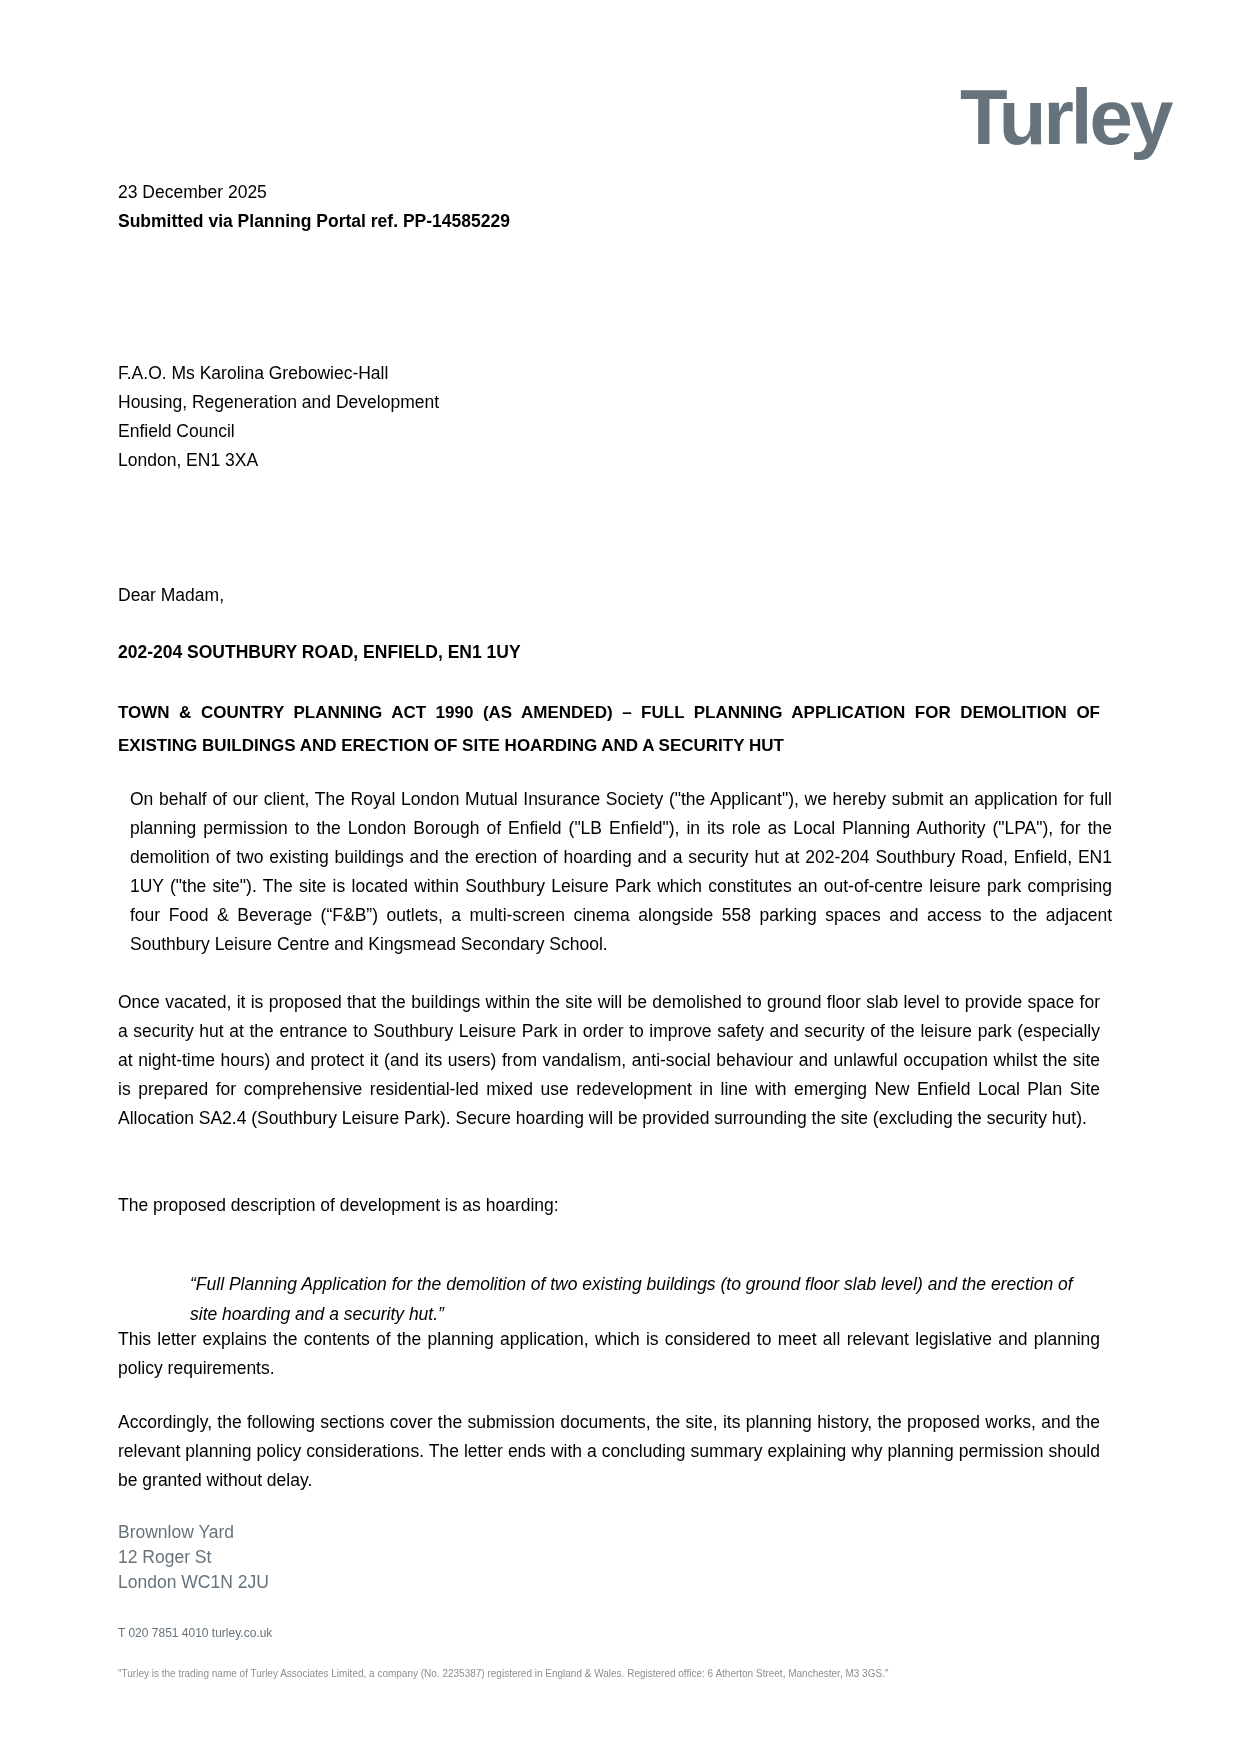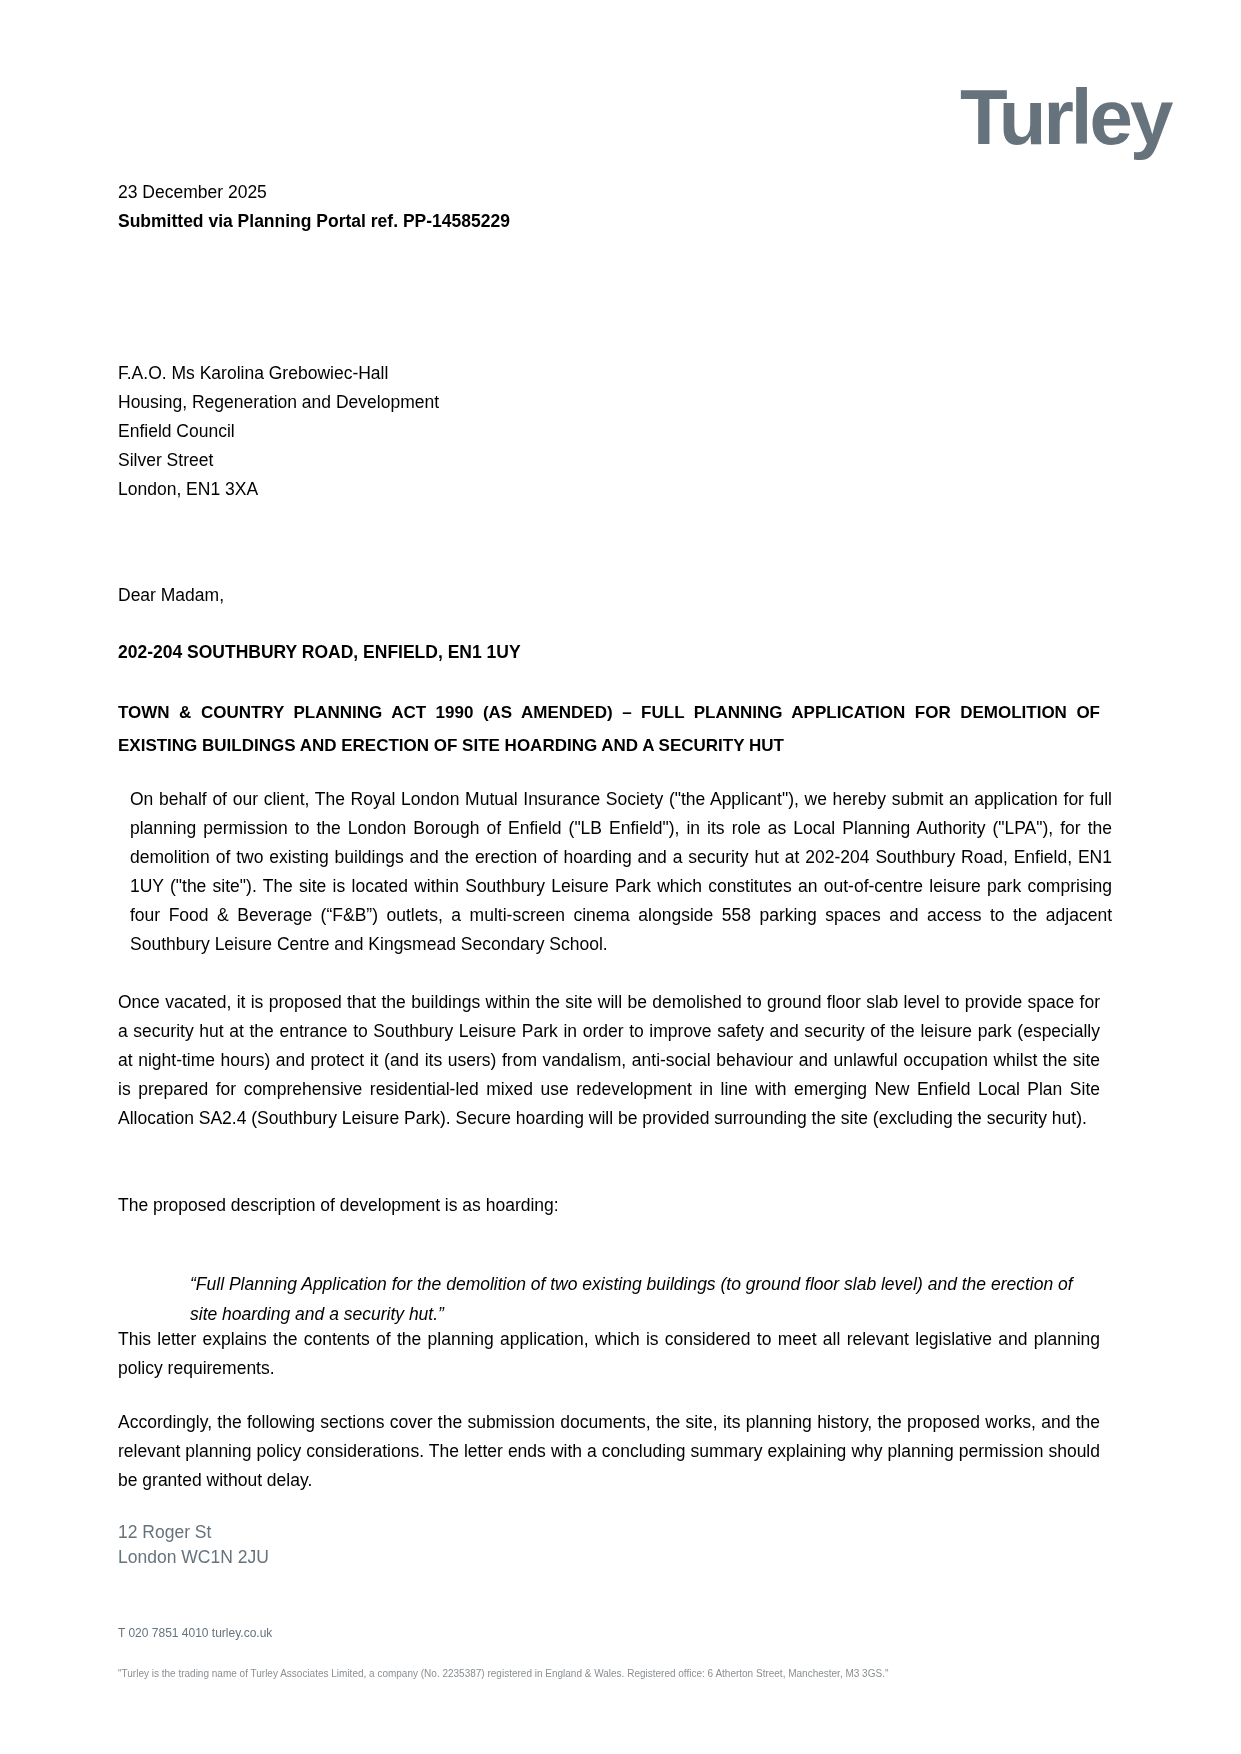--- a/index.html
+++ b/index.html
@@ -85,21 +85,20 @@
 
 <div class="block date-block">
   <div class="line">23 December 2025</div>
   <div class="line bold">Submitted via Planning Portal ref. PP-14585229</div>
 </div>
 
 <div class="block recipient">
   <div class="line">F.A.O. Ms Karolina Grebowiec-Hall</div>
   <div class="line">Housing, Regeneration and Development</div>
   <div class="line">Enfield Council</div>
-  <div class="line">Silver Street</div>
   <div class="line">London, EN1 3XA</div>
 </div>
 
 <div class="block salutation line">Dear Madam,</div>
 
 <div class="block heading1 line bold">202-204 SOUTHBURY ROAD, ENFIELD, EN1 1UY</div>
 
 <div class="block heading2">TOWN &amp; COUNTRY PLANNING ACT 1990 (AS AMENDED) – FULL PLANNING APPLICATION FOR DEMOLITION OF EXISTING BUILDINGS AND ERECTION OF SITE HOARDING AND A SECURITY HUT</div>
 
 <p class="block para p1">On behalf of our client, The Royal London Mutual Insurance Society ("the Applicant"), we hereby submit an application for full planning permission to the London Borough of Enfield ("LB Enfield"), in its role as Local Planning Authority ("LPA"), for the demolition of two existing buildings and the erection of hoarding and a security hut at 202-204 Southbury Road, Enfield, EN1 1UY ("the site"). The site is located within Southbury Leisure Park which constitutes an out-of-centre leisure park comprising four Food &amp; Beverage (“F&amp;B”) outlets, a multi-screen cinema alongside 558 parking spaces and access to the adjacent Southbury Leisure Centre and Kingsmead Secondary School.</p>
@@ -108,19 +107,20 @@
 
 <p class="block para p3">The proposed description of development is as hoarding:</p>
 
 <div class="block quote">“Full Planning Application for the demolition of two existing buildings (to ground floor slab level) and the erection of site hoarding and a security hut.”</div>
 
 <p class="block para p4">This letter explains the contents of the planning application, which is considered to meet all relevant legislative and planning policy requirements.</p>
 
 <p class="block para p5">Accordingly, the following sections cover the submission documents, the site, its planning history, the proposed works, and the relevant planning policy considerations. The letter ends with a concluding summary explaining why planning permission should be granted without delay.</p>
 
 <div class="block footer-address">
+  <div>Brownlow Yard</div>
   <div>12 Roger St</div>
   <div>London WC1N 2JU</div>
 </div>
 
 <div class="block footer-contact">T 020 7851 4010 turley.co.uk</div>
 
 <div class="block footer-legal">"Turley is the trading name of Turley Associates Limited, a company (No. 2235387) registered in England &amp; Wales. Registered office: 6 Atherton Street, Manchester, M3 3GS."</div>
 
 </body></html>

